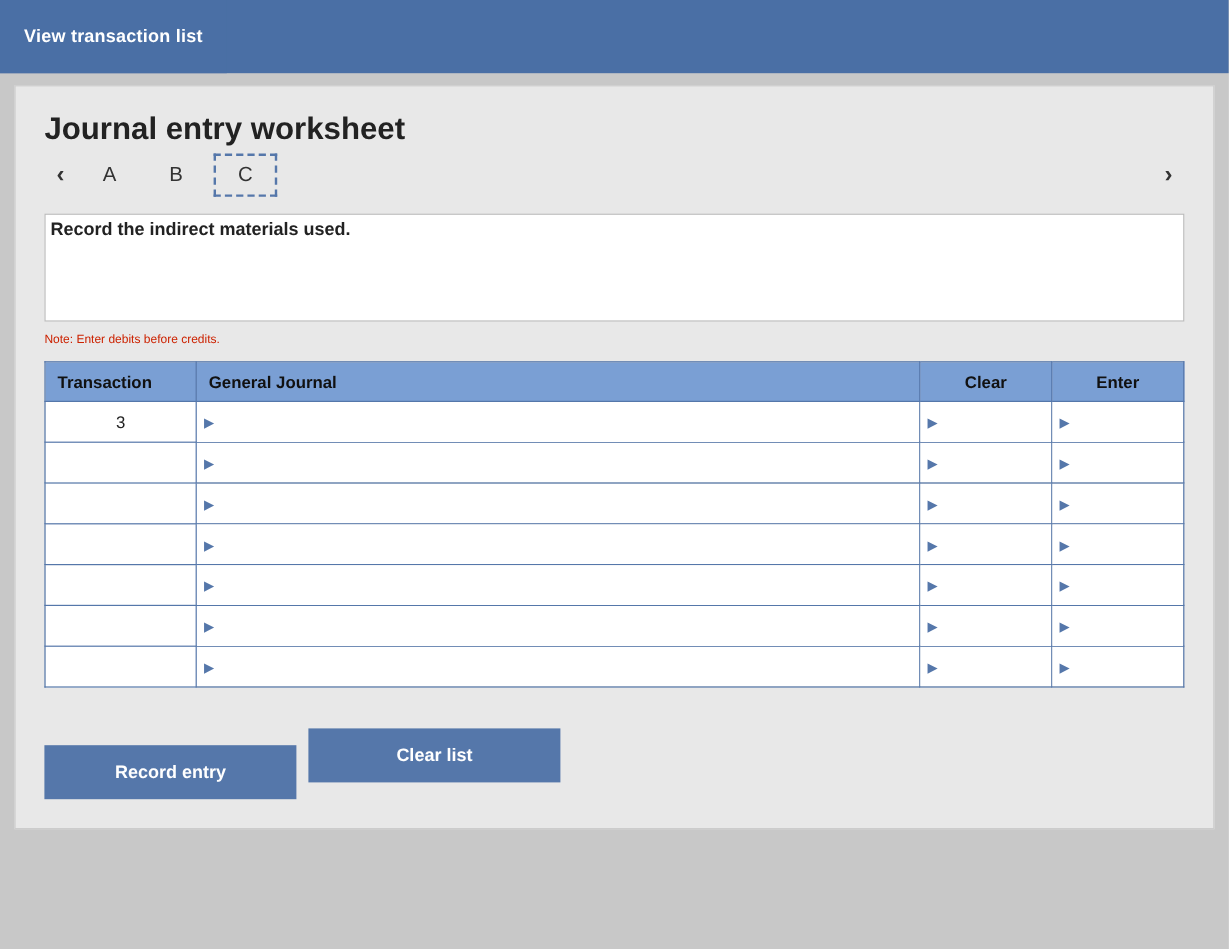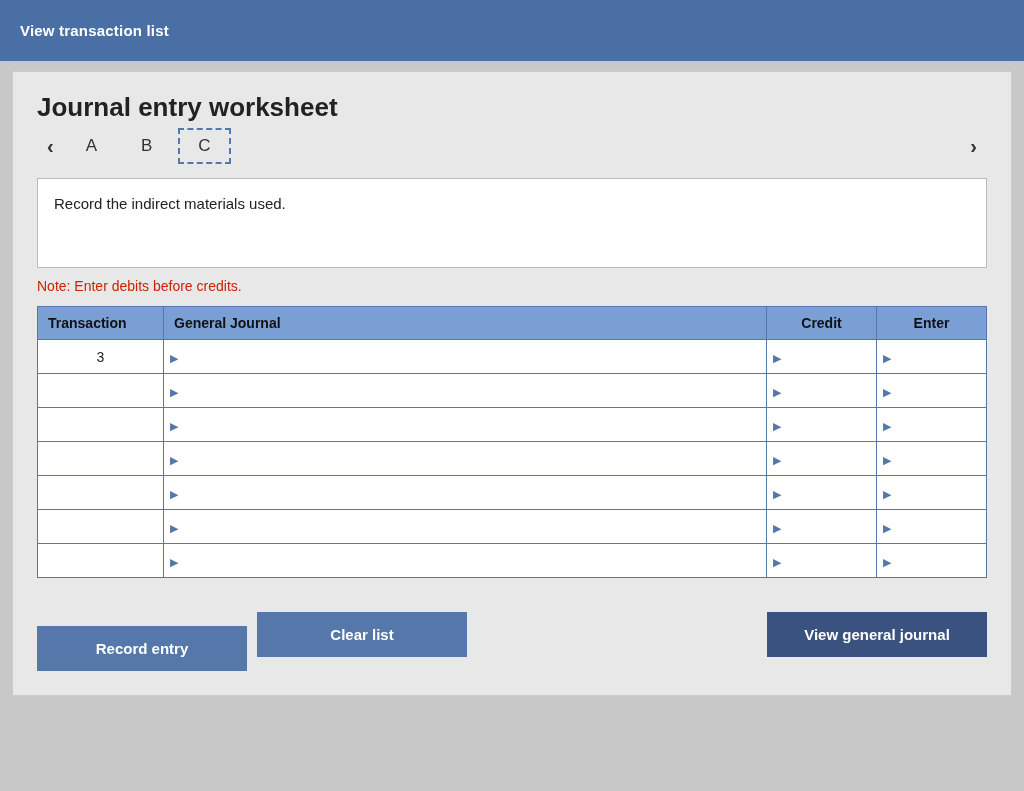--- a/index.html
+++ b/index.html
@@ -79,30 +79,31 @@
     }
 
     .tab-item.active {
       border: 2px dashed #5577aa;
       background: transparent;
     }
 
     .description-box {
       background: white;
       border: 1px solid #bbb;
-      padding: 16px;
+      padding: 4px;
       min-height: 90px;
       margin-bottom: 10px;
       font-size: 15px;
       color: #222;
+      font-weight: bold;
     }
 
     .note-text {
       color: #cc2200;
-      font-size: 14px;
+      font-size: 10px;
       margin-bottom: 12px;
     }
 
     .journal-table {
       width: 100%;
       border-collapse: collapse;
       border: 1px solid #5577aa;
       margin-bottom: 20px;
     }
 
@@ -232,21 +233,21 @@
     <span>Record the indirect materials used.</span>
   </div>
 
   <div class="note-text">Note: Enter debits before credits.</div>
 
   <table class="journal-table">
     <thead>
       <tr>
         <th class="transaction-col">Transaction</th>
         <th class="general-journal-col">General Journal</th>
-        <th class="debit-col">Credit</th>
+        <th class="debit-col">Clear</th>
         <th class="credit-col">Enter</th>
       </tr>
     </thead>
     <tbody id="table-body">
     <tr>
           <td class="transaction-cell">3</td>
           <td class="general-journal-cell"></td>
           <td class="debit-cell"></td>
           <td class="credit-cell"></td>
         </tr>
@@ -285,15 +286,14 @@
           <td class="general-journal-cell"></td>
           <td class="debit-cell"></td>
           <td class="credit-cell"></td>
         </tr>
       </tbody>
   </table>
 
   <div class="bottom-buttons">
     <button class="btn-record">Record entry</button>
     <button class="btn-clear">Clear list</button>
-    <button class="btn-view-journal">View general journal</button>
   </div>
 </div>
 
 </body></html>

